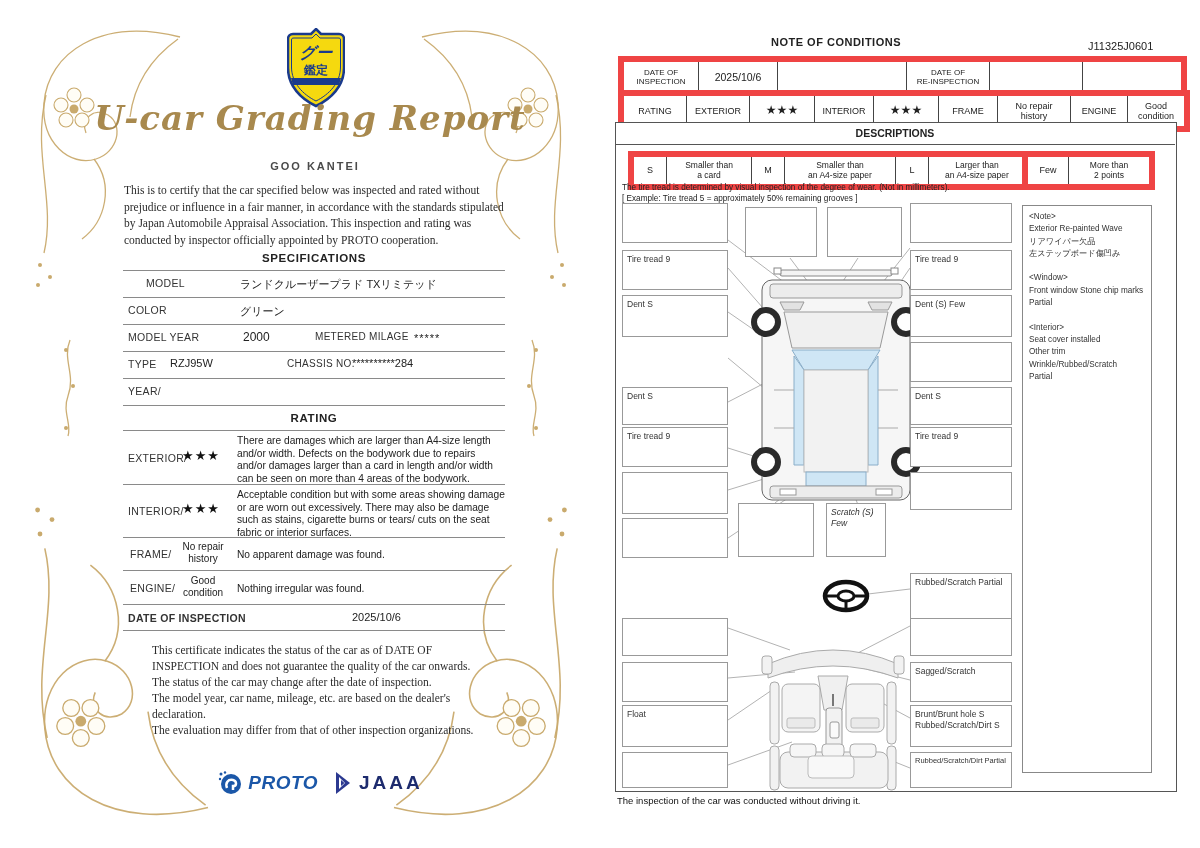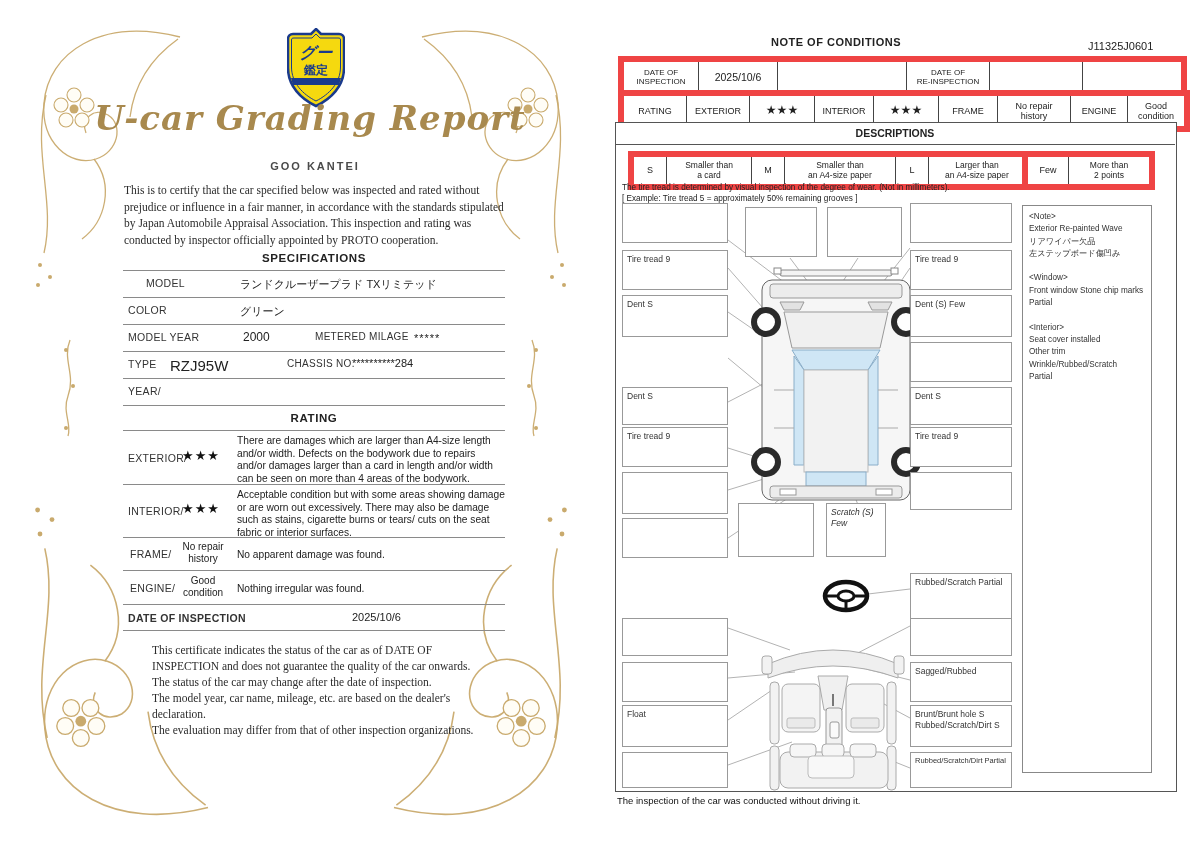--- a/index.html
+++ b/index.html
@@ -93,21 +93,21 @@
 
     <div class="abs speclbl" style="left:146px;top:277px;">MODEL</div>
     <div class="abs specval" style="left:240px;top:277px;">ランドクルーザープラド TXリミテッド</div>
     <div class="abs speclbl" style="left:128px;top:304px;text-align:right;">COLOR</div>
     <div class="abs specval" style="left:240px;top:304px;">グリーン</div>
     <div class="abs speclbl" style="left:128px;top:331px;">MODEL YEAR</div>
     <div class="abs specval" style="left:243px;top:330px;font-size:12px;">2000</div>
     <div class="abs speclbl" style="left:315px;top:331px;font-size:10px;">METERED MILAGE</div>
     <div class="abs specval" style="left:414px;top:332px;letter-spacing:1px;">*****</div>
     <div class="abs speclbl" style="left:128px;top:358px;">TYPE</div>
-    <div class="abs specval" style="left:170px;top:357px;font-size:15px;">RZJ95W</div>
+    <div class="abs specval" style="left:170px;top:357px;font-size:11px;">RZJ95W</div>
     <div class="abs speclbl" style="left:287px;top:358px;font-size:10px;">CHASSIS NO.</div>
     <div class="abs specval" style="left:352px;top:357px;">**********284</div>
     <div class="abs speclbl" style="left:128px;top:385px;">YEAR/</div>
 
     <div class="abs heading ctr" style="left:123px;top:412px;width:382px;">RATING</div>
     <div class="hline" style="left:123px;top:430px;width:382px;border-top-width:1.4px;"></div>
     <div class="hline" style="left:123px;top:484px;width:382px;border-top-width:1.4px;"></div>
     <div class="hline" style="left:123px;top:537px;width:382px;border-top-width:1.4px;"></div>
     <div class="hline" style="left:123px;top:570px;width:382px;"></div>
     <div class="hline" style="left:123px;top:604px;width:382px;border-top-width:1.4px;"></div>
@@ -134,20 +134,40 @@
     <div class="abs speclbl" style="left:128px;top:612px;font-weight:600;">DATE OF INSPECTION</div>
     <div class="abs specval" style="left:352px;top:611px;">2025/10/6</div>
 
     <div class="abs serif pre" style="left:152px;top:642px;width:370px;font-size:11.5px;line-height:1.4;color:#2b2b2b;">This certificate indicates the status of the car as of DATE OF
 INSPECTION and does not guarantee the quality of the car onwards.
 The status of the car may change after the date of inspection.
 The model year, car name, mileage, etc. are based on the dealer's
 declaration.
 The evaluation may differ from that of other inspection organizations.</div>
 
+    <div class="abs" style="left:120px;top:770px;width:400px;display:flex;justify-content:center;align-items:center;gap:16px;">
+      <div style="display:flex;align-items:center;gap:5px;">
+        <svg width="26" height="26" viewBox="0 0 26 26">
+          <circle cx="14" cy="14" r="10" fill="#1b57a8"></circle>
+          <path d="M10 18 C8 13 11 9 16 10 C20 11 20 16 16 16 L16 20" stroke="#fff" stroke-width="2.5" fill="none"></path>
+          <circle cx="4" cy="4" r="1.5" fill="#1b57a8"></circle>
+            <circle cx="8" cy="2.5" r="1.2" fill="#1b57a8"></circle>
+            <circle cx="3" cy="9" r="1.2" fill="#1b57a8"></circle>
+        </svg>
+        <span style="font-size:19px;font-weight:bold;font-style:italic;color:#1b57a8;letter-spacing:.5px;">PROTO</span>
+      </div>
+      <div style="display:flex;align-items:center;gap:5px;">
+        <svg width="20" height="26" viewBox="0 0 20 26">
+          <path d="M2 2 L16 13 L2 24 Z" fill="#2b3990"></path>
+          <path d="M5 7 L11 13 L5 19 Z" fill="#fff"></path>
+          <path d="M7 10 L10.5 13 L7 16 Z" fill="#2b3990"></path>
+        </svg>
+        <span style="font-size:19px;font-weight:bold;color:#1d2b6e;letter-spacing:3px;">JAAA</span>
+      </div>
+    </div>
   </div>
 
   <div class="abs" style="left:600px;top:0;width:600px;height:848px;">
 
     <div class="abs ctr" style="left:36px;top:36px;width:400px;font-size:11px;font-weight:600;letter-spacing:.5px;">NOTE OF CONDITIONS</div>
     <div class="abs" style="left:488px;top:40px;font-size:11px;">J11325J0601</div>
 
     <div class="cellrow" style="left:18px;top:56px;height:30px;">
       <div class="cell pre" style="width:74px;font-size:8px;">DATE OF
 INSPECTION</div>
@@ -310,21 +330,21 @@
     <div class="box" style="left:310px;top:427px;width:102px;height:40px;">Tire tread 9</div>
     <div class="box" style="left:310px;top:472px;width:102px;height:38px;"></div>
 
     <div class="box" style="left:310px;top:573px;width:102px;height:48px;">Rubbed/Scratch Partial</div>
 
     <div class="box" style="left:22px;top:618px;width:106px;height:38px;"></div>
     <div class="box" style="left:22px;top:662px;width:106px;height:40px;"></div>
     <div class="box" style="left:22px;top:705px;width:106px;height:42px;">Float</div>
     <div class="box" style="left:22px;top:752px;width:106px;height:36px;"></div>
     <div class="box" style="left:310px;top:618px;width:102px;height:38px;"></div>
-    <div class="box" style="left:310px;top:662px;width:102px;height:40px;">Sagged/Rubbed</div>
+    <div class="box" style="left:310px;top:662px;width:102px;height:40px;">Sagged/Scratch</div>
     <div class="box pre" style="left:310px;top:705px;width:102px;height:42px;">Brunt/Brunt hole S
 Rubbed/Scratch/Dirt S</div>
     <div class="box" style="left:310px;top:752px;width:102px;height:36px;font-size:7.5px;">Rubbed/Scratch/Dirt Partial</div>
 
     <div class="box pre" style="left:422px;top:205px;width:130px;height:568px;font-size:8.2px;line-height:1.5;padding:5px 6px;border-color:#888;">&lt;Note&gt;
 Exterior Re-painted Wave
 リアワイパー欠品
 左ステップボード傷凹み
 
 &lt;Window&gt;

